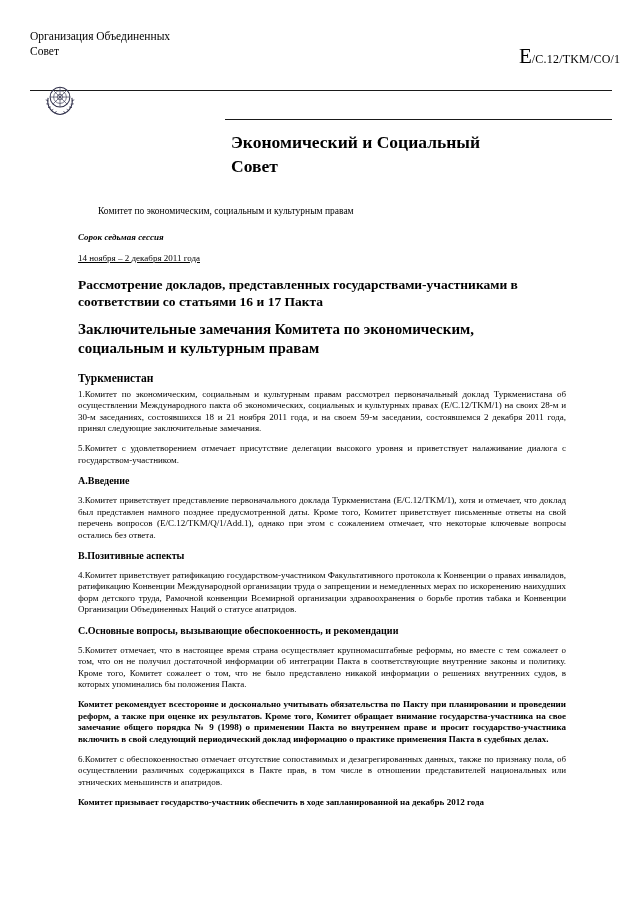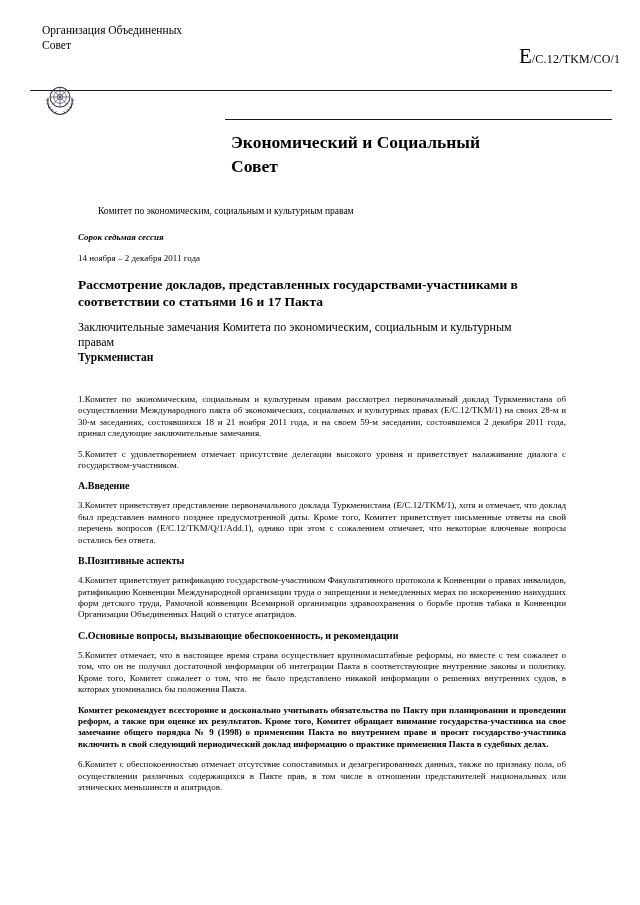--- a/index.html
+++ b/index.html
@@ -3,40 +3,40 @@
 <meta charset="utf-8">
 <style>
   html, body { margin: 0; padding: 0; }
   body { width: 640px; height: 905px; background: #ffffff; }
   .page {
     position: relative; width: 640px; height: 905px;
     background: #ffffff; color: #000;
     font-family: "Liberation Serif", serif;
     overflow: hidden;
   }
-  .org-name { position: absolute; left: 30px; top: 23px; font-size: 11.5px; line-height: 1.3; margin-left: 12px; }
+  .org-name { position: absolute; left: 30px; top: 29px; font-size: 11.5px; line-height: 1.3; }
   .doc-symbol { position: absolute; left: 519px; top: 44px; display: flex; align-items: baseline; }
   .doc-symbol .letter { font-size: 21px; }
   .doc-symbol .suffix { font-size: 12px; letter-spacing: 0.2px; text-align: right; }
   .rule-top { position: absolute; left: 30px; top: 90px; width: 582px; height: 0; border-top: 1px solid #1a1a1a; }
   .rule-mid { position: absolute; left: 225px; top: 119px; width: 387px; height: 0; border-top: 1px solid #1a1a1a; }
   .emblem { position: absolute; left: 41px; top: 82px; }
   .council-title { position: absolute; left: 231px; top: 131px; width: 300px; font-size: 17.5px; font-weight: bold; line-height: 1.35; }
   .distr-block { position: absolute; left: 522px; top: 123px; font-size: 8.5px; line-height: 1.3; }
   .distr-label { margin-bottom: 5px; }
   .distr-date { margin-bottom: 13px; }
   .distr-language { margin-bottom: 10px; }
 
   .body-col { position: absolute; left: 78px; top: 206px; width: 488px; }
   .committee { font-size: 9.5px; font-weight: normal; margin-bottom: 16px; margin-left: 20px; }
   .session { font-size: 9px; font-weight: bold; font-style: italic; margin-bottom: 11px; }
-  .dates { font-size: 9px; margin-bottom: 14px; }
+  .dates { font-size: 9px; margin-bottom: 14px; text-decoration: underline; }
   .main-heading { font-size: 13.5px; font-weight: bold; line-height: 1.25; margin-bottom: 9px; }
-  .subheading { font-size: 12px; font-weight: normal; line-height: 1.3; max-width: 452px; }
-  .country { font-size: 11.5px; font-weight: bold; margin-bottom: 31px; }
+  .subheading { font-size: 15px; font-weight: bold; line-height: 1.3; max-width: 452px; margin-bottom: 13px; }
+  .country { font-size: 11.5px; font-weight: bold; margin-bottom: 5px; }
   .para { font-size: 9px; line-height: 1.27; text-align: justify; margin-bottom: 9px; }
   .para-bold { font-weight: bold; }
   .section-heading { font-size: 10px; font-weight: bold; margin: 4px 0 9px 0; }
 </style>
 </head>
 <body>
 
 <div class="page">
 
   <div class="org-name">
@@ -86,15 +86,16 @@
     <div class="para">3.Комитет приветствует представление первоначального доклада Туркменистана (E/C.12/TKM/1), хотя и отмечает, что доклад был представлен намного позднее предусмотренной даты. Кроме того, Комитет приветствует письменные ответы на свой перечень вопросов (E/C.12/TKM/Q/1/Add.1), однако при этом с сожалением отмечает, что некоторые ключевые вопросы остались без ответа.</div>
 
     <div class="section-heading">B.Позитивные аспекты</div>
     <div class="para">4.Комитет приветствует ратификацию государством-участником Факультативного протокола к Конвенции о правах инвалидов, ратификацию Конвенции Международной организации труда о запрещении и немедленных мерах по искоренению наихудших форм детского труда, Рамочной конвенции Всемирной организации здравоохранения о борьбе против табака и Конвенции Организации Объединенных Наций о статусе апатридов.</div>
 
     <div class="section-heading">C.Основные вопросы, вызывающие обеспокоенность, и рекомендации</div>
     <div class="para">5.Комитет отмечает, что в настоящее время страна осуществляет крупномасштабные реформы, но вместе с тем сожалеет о том, что он не получил достаточной информации об интеграции Пакта в соответствующие внутренние законы и политику. Кроме того, Комитет сожалеет о том, что не было представлено никакой информации о решениях внутренних судов, в которых упоминались бы положения Пакта.</div>
     <div class="para para-bold">Комитет рекомендует всесторонне и досконально учитывать обязательства по Пакту при планировании и проведении реформ, а также при оценке их результатов. Кроме того, Комитет обращает внимание государства-участника на свое замечание общего порядка № 9 (1998) о применении Пакта во внутреннем праве и просит государство-участника включить в свой следующий периодический доклад информацию о практике применения Пакта в судебных делах.</div>
 
     <div class="para">6.Комитет с обеспокоенностью отмечает отсутствие сопоставимых и дезагрегированных данных, также по признаку пола, об осуществлении различных содержащихся в Пакте прав, в том числе в отношении представителей национальных или этнических меньшинств и апатридов.</div>
+    <div class="para para-bold">Комитет призывает государство-участник обеспечить в ходе запланированной на декабрь 2012 года</div>
   </div>
 
 </div>
 
 </body></html>

